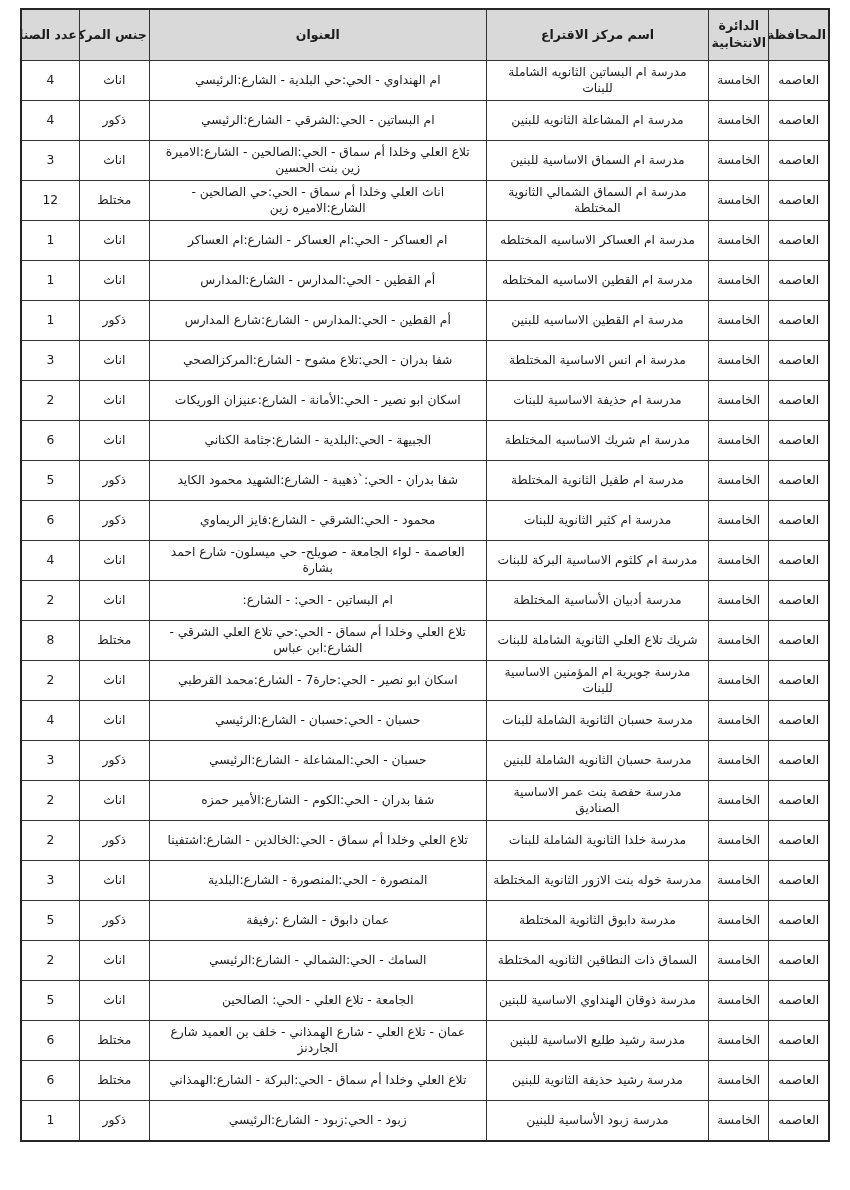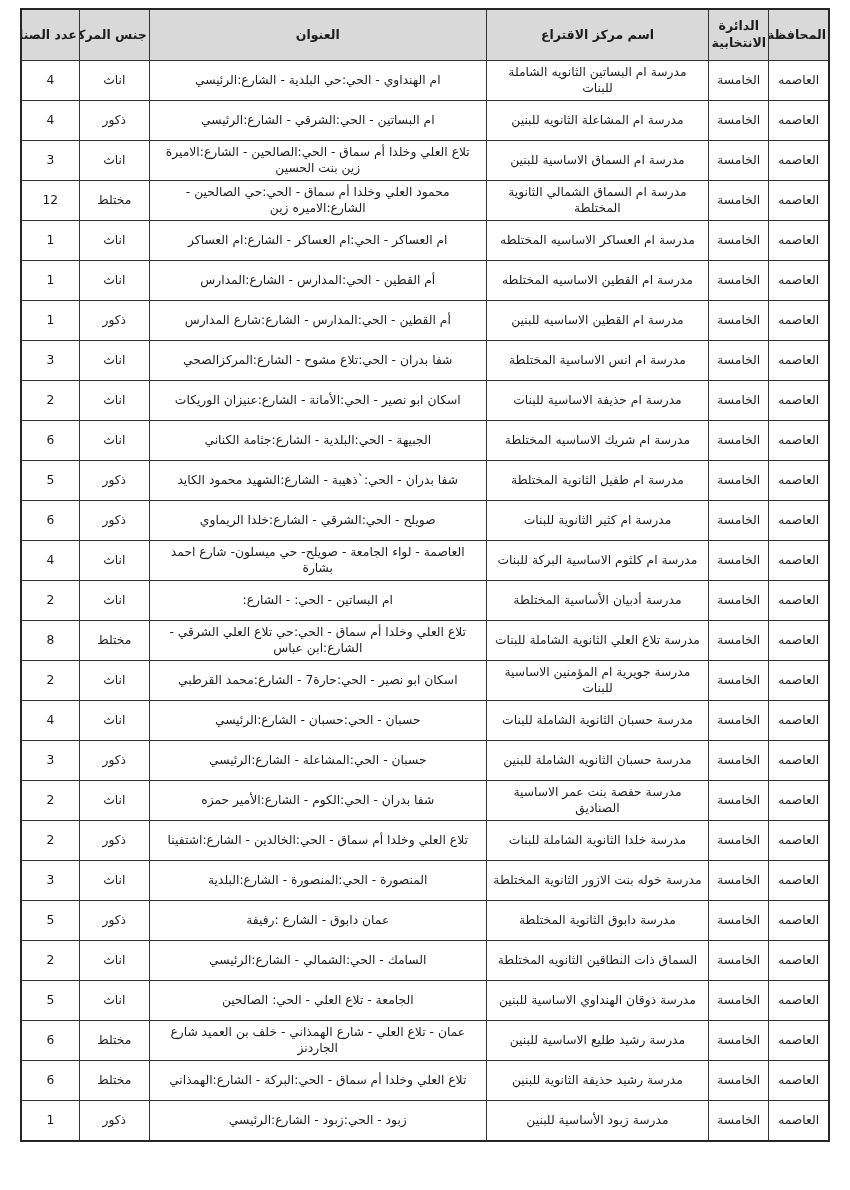--- a/index.html
+++ b/index.html
@@ -96,21 +96,21 @@
           <td class="cell-center">مدرسة ام السماق الاساسية للبنين</td>
           <td class="cell-address">تلاع العلي وخلدا أم سماق - الحي:الصالحين - الشارع:الاميرة زين بنت الحسين</td>
           <td class="cell-gender">اناث</td>
           <td class="cell-boxes">3</td>
         </tr>
 
         <tr>
           <td class="cell-governorate">العاصمه</td>
           <td class="cell-district">الخامسة</td>
           <td class="cell-center">مدرسة ام السماق الشمالي الثانوية المختلطة</td>
-          <td class="cell-address">محمود العلي وخلدا أم سماق - الحي:حي الصالحين - الشارع:الاميره زين</td>
+          <td class="cell-address">اناث العلي وخلدا أم سماق - الحي:حي الصالحين - الشارع:الاميره زين</td>
           <td class="cell-gender">مختلط</td>
           <td class="cell-boxes">12</td>
         </tr>
 
         <tr>
           <td class="cell-governorate">العاصمه</td>
           <td class="cell-district">الخامسة</td>
           <td class="cell-center">مدرسة ام العساكر الاساسيه المختلطه</td>
           <td class="cell-address">ام العساكر - الحي:ام العساكر - الشارع:ام العساكر</td>
           <td class="cell-gender">اناث</td>
@@ -168,21 +168,21 @@
           <td class="cell-center">مدرسة ام طفيل الثانوية المختلطة</td>
           <td class="cell-address">شفا بدران - الحي:`ذهيبة - الشارع:الشهيد محمود الكايد</td>
           <td class="cell-gender">ذكور</td>
           <td class="cell-boxes">5</td>
         </tr>
 
         <tr>
           <td class="cell-governorate">العاصمه</td>
           <td class="cell-district">الخامسة</td>
           <td class="cell-center">مدرسة ام كثير الثانوية للبنات</td>
-          <td class="cell-address">صويلح - الحي:الشرقي - الشارع:خلدا الريماوي</td>
+          <td class="cell-address">محمود - الحي:الشرقي - الشارع:فايز الريماوي</td>
           <td class="cell-gender">ذكور</td>
           <td class="cell-boxes">6</td>
         </tr>
 
         <tr>
           <td class="cell-governorate">العاصمه</td>
           <td class="cell-district">الخامسة</td>
           <td class="cell-center">مدرسة ام كلثوم الاساسية البركة للبنات</td>
           <td class="cell-address">العاصمة - لواء الجامعة - صويلح- حي ميسلون- شارع احمد بشارة</td>
           <td class="cell-gender">اناث</td>
@@ -194,21 +194,21 @@
           <td class="cell-district">الخامسة</td>
           <td class="cell-center">مدرسة أدبيان الأساسية المختلطة</td>
           <td class="cell-address">ام البساتين - الحي: - الشارع:</td>
           <td class="cell-gender">اناث</td>
           <td class="cell-boxes">2</td>
         </tr>
 
         <tr>
           <td class="cell-governorate">العاصمه</td>
           <td class="cell-district">الخامسة</td>
-          <td class="cell-center">مدرسة تلاع العلي الثانوية الشاملة للبنات</td>
+          <td class="cell-center">شريك تلاع العلي الثانوية الشاملة للبنات</td>
           <td class="cell-address">تلاع العلي وخلدا أم سماق - الحي:حي تلاع العلي الشرقي - الشارع:ابن عباس</td>
           <td class="cell-gender">مختلط</td>
           <td class="cell-boxes">8</td>
         </tr>
 
         <tr>
           <td class="cell-governorate">العاصمه</td>
           <td class="cell-district">الخامسة</td>
           <td class="cell-center">مدرسة جويرية ام المؤمنين الاساسية للبنات</td>
           <td class="cell-address">اسكان ابو نصير - الحي:حارة7 - الشارع:محمد القرطبي</td>

